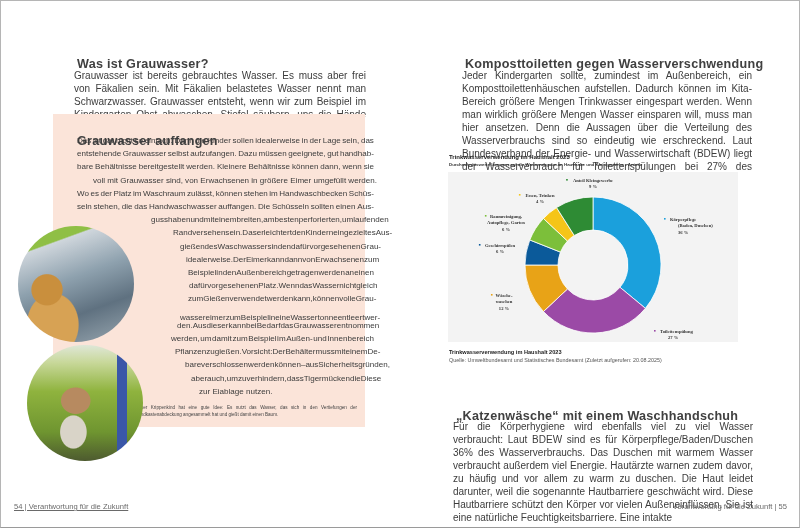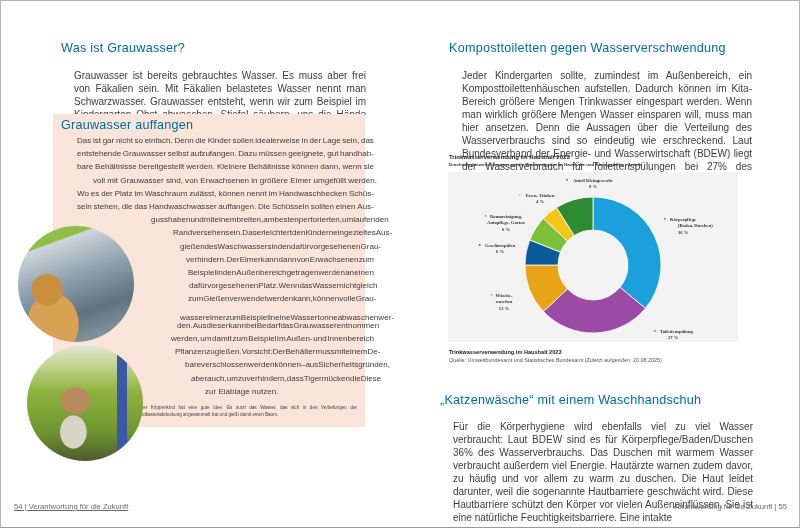--- a/index.html
+++ b/index.html
@@ -11,21 +11,21 @@
   }
   .frame {
     position: absolute; left: 0; top: 0; width: 798px; height: 526px;
     border: 1px solid #b5b5b5; border-bottom-color:#9a9a9a;
   }
   .page { position: absolute; top: 0; height: 528px; }
   .page.left { left: 0; width: 400px; }
   .page.right { left: 400px; width: 400px; }
 
   h2.head {
-    margin: 0; font-weight: normal; color: #0369a1;
+    margin: 16px; font-weight: bold; color: #404040;
     font-size: 12.6px; letter-spacing: 0.25px; line-height: 15px;
     position: absolute;
   }
   p.body {
     margin: 13px; position: absolute;
     font-size: 10px; line-height: 13px; text-align: justify;
     color: #3c3c3c;
   }
   
   #h-grau { left: 61px; top: 41px; }
@@ -141,21 +141,21 @@
     <div class="ln" style="top: 39.6px; left: 16px; width: 297px; display: block;">voll mit Grauwasser sind, von Erwachsenen in größere Eimer umgefüllt werden.</div>
     <div class="ln" style="top: 52.8px; left: 0px; width: 297px;">
       <span>Wo</span>
       <span>es</span>
       <span>der</span>
       <span>Platz</span>
       <span>im</span>
       <span>Waschraum</span>
       <span>zulässt,</span>
       <span>können</span>
-      <span>nennt</span>
+      <span>stehen</span>
       <span>im</span>
       <span>Handwaschbecken</span>
       <span>Schüs-</span>
     </div>
     <div class="ln" style="top: 66px; left: 0px; width: 297px; align-items: flex-end;">
       <span>seln</span>
       <span>stehen,</span>
       <span>die</span>
       <span>das</span>
       <span>Handwaschwasser</span>
@@ -194,21 +194,21 @@
       <span>gießen</span>
       <span>des</span>
       <span>Waschwassers</span>
       <span>in</span>
       <span>den</span>
       <span>dafür</span>
       <span>vorgesehenen</span>
       <span>Grau-</span>
     </div>
     <div class="ln" style="top: 118.8px; left: 109px; width: 188px;">
-      <span>verhindern.</span>
+      <span>idealerweise.</span>
       <span>Der</span>
       <span>Eimer</span>
       <span>kann</span>
       <span>dann</span>
       <span>von</span>
       <span>Erwachsenen</span>
       <span>zum</span>
     </div>
     <div class="ln" style="top: 132px; left: 111px; width: 186px;">
       <span>Beispiel</span>
@@ -240,21 +240,21 @@
       <span>volle</span>
       <span>Grau-</span>
     </div>
     <div class="ln" style="top: 177px; left: 103px; width: 194px;">
       <span>wassereimer</span>
       <span>zum</span>
       <span>Beispiel</span>
       <span>in</span>
       <span>eine</span>
       <span>Wassertonne</span>
-      <span>abwaschen</span>
+      <span>entleert</span>
       <span>wer-</span>
     </div>
     <div class="ln" style="top: 184.8px; left: 100px; width: 197px;">
       <span>den.</span>
       <span>Aus</span>
       <span>dieser</span>
       <span>kann</span>
       <span>bei</span>
       <span>Bedarf</span>
       <span>das</span>
@@ -297,21 +297,21 @@
       <span>aber</span>
       <span>auch,</span>
       <span>um</span>
       <span>zu</span>
       <span>verhindern,</span>
       <span>dass</span>
       <span>Tigermücken</span>
       <span>die</span>
       <span>Diese</span>
     </div>
-    <div class="ln" style="top: 250.8px; left: 128px; width: 180px; display: block;">zur Eiablage nutzen.</div>
+    <div class="ln" style="top: 250.8px; left: 122px; width: 180px; display: block;">zur Eiablage nutzen.</div>
   </div>
 
 <div class="caption-left">Unser Krippenkind hat eine gute Idee: Es nutzt das Wasser, das sich in den Vertiefungen der Sandkastenabdeckung angesammelt hat und gießt damit einen Baum.</div>
 
 <div class="photo" id="photo1"></div>
 <div class="photo" id="photo2"></div>
 
 <div class="footer" id="footer-left">54 | Verantwortung für die Zukunft</div>
 
 <div class="page right"></div>

